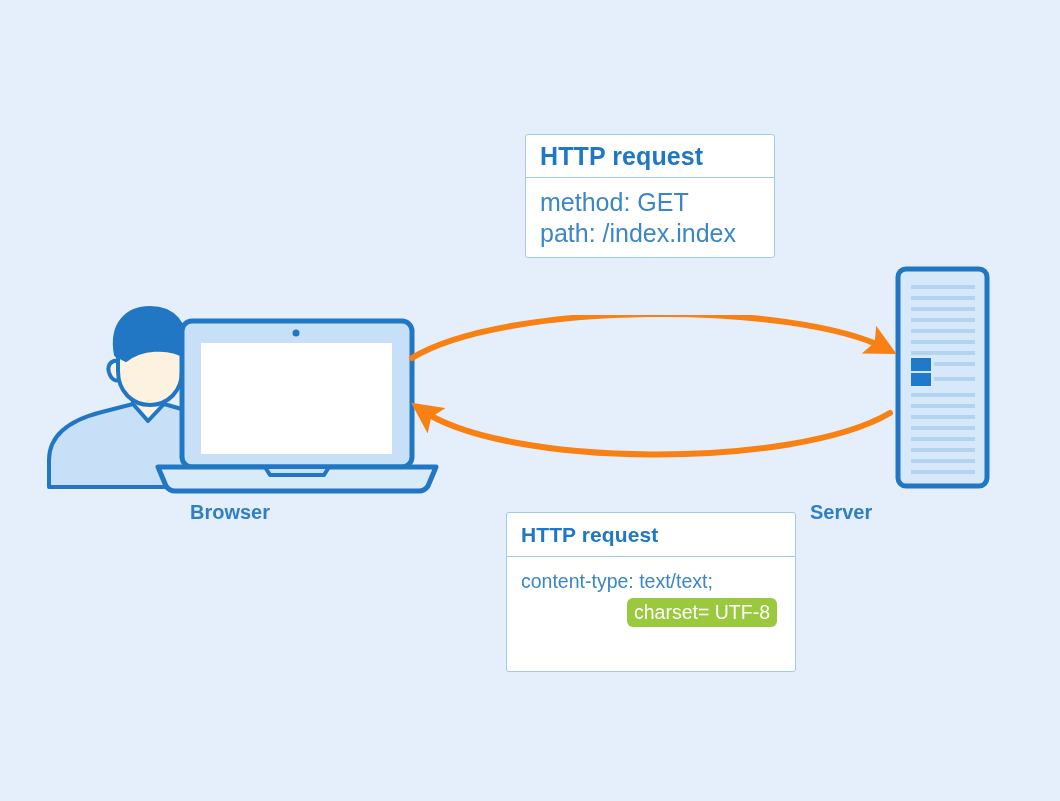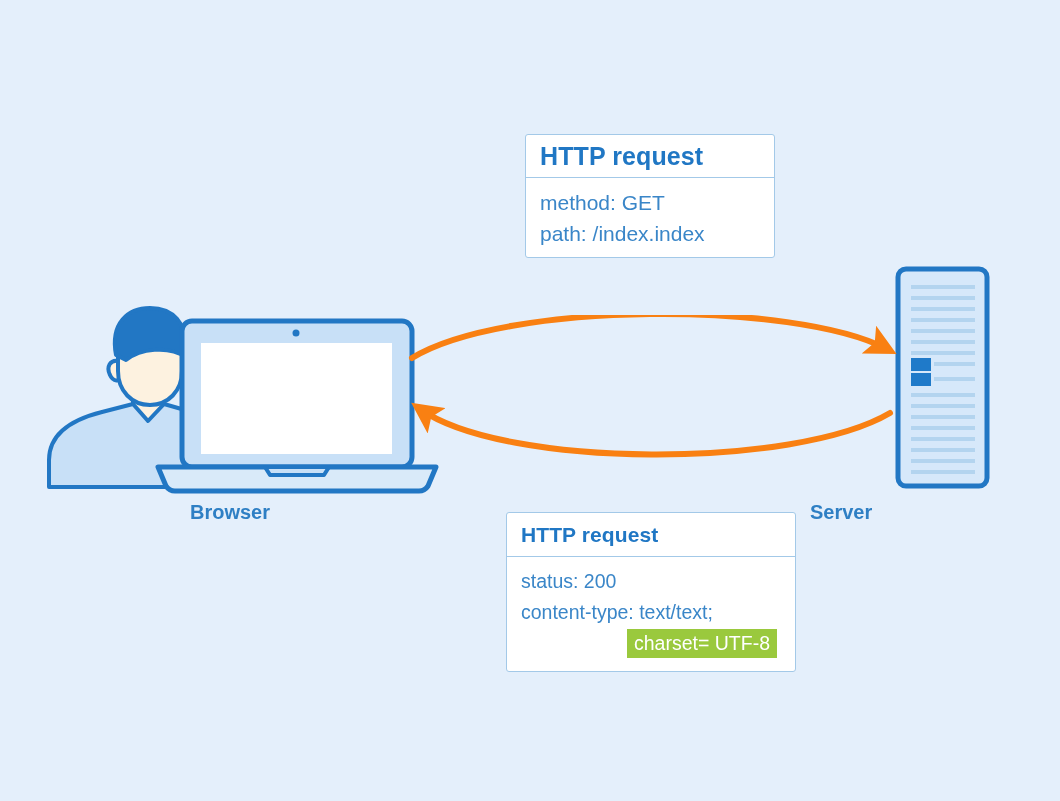--- a/index.html
+++ b/index.html
@@ -51,21 +51,21 @@
     width: 250px;
     height: 124px;
   }
   #card-request .card-header {
     height: 43px;
     padding-left: 14px;
     font-size: 25px;
   }
   #card-request .card-body {
     padding: 9px 14px 0 14px;
-    font-size: 21px;
+    font-size: 25px;
     line-height: 31px;
   }
 
   #card-response {
     left: 506px;
     top: 512px;
     width: 290px;
     height: 160px;
   }
   #card-response .card-header {
@@ -81,20 +81,21 @@
   .hl-wrap {
     text-align: right;
     padding-right: 4px;
   }
   .hl {
     background: #9ac93d;
     color: #ffffff;
     padding: 2px 7px 3px 7px;
     display: inline-block;
     line-height: 24px;
+    border-radius: 6px;
   }
 
   
   .node-label {
     position: absolute;
     font-weight: bold;
     font-size: 20px;
     color: #2e7fc4;
     text-align: left;
   }
@@ -126,21 +127,20 @@
     <div class="card-header">HTTP request</div>
     <div class="card-body">
       <div class="card-line">method: GET</div>
       <div class="card-line">path: /index.index</div>
     </div>
   </div>
 
   <div class="card" id="card-response">
     <div class="card-header">HTTP request</div>
     <div class="card-body">
-      <div class="card-line">status: 200</div>
       <div class="card-line">content-type: text/text;</div>
       <div class="hl-wrap">
         <span class="hl">charset= UTF-8</span>
       </div>
     </div>
   </div>
 
   <div class="art" id="art-browser">
     <svg width="400" height="190" viewBox="0 0 400 190" xmlns="http://www.w3.org/2000/svg">
 

